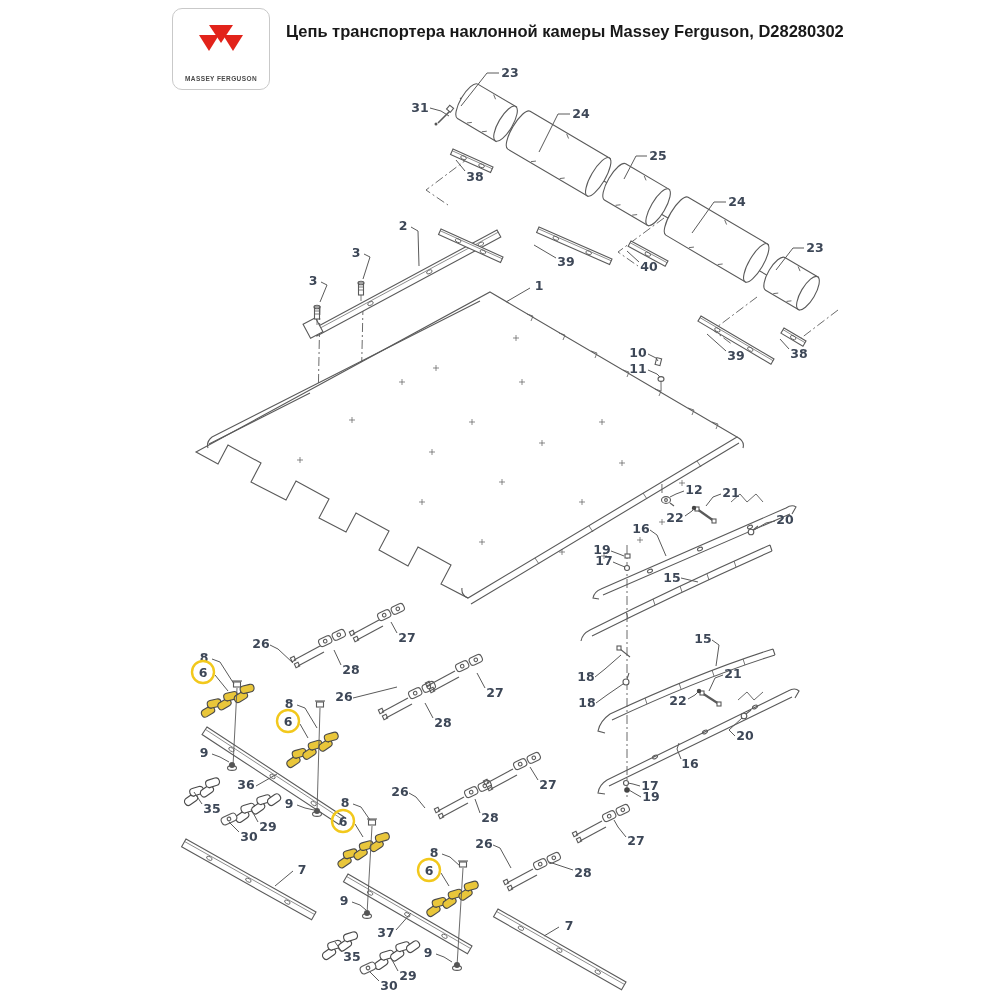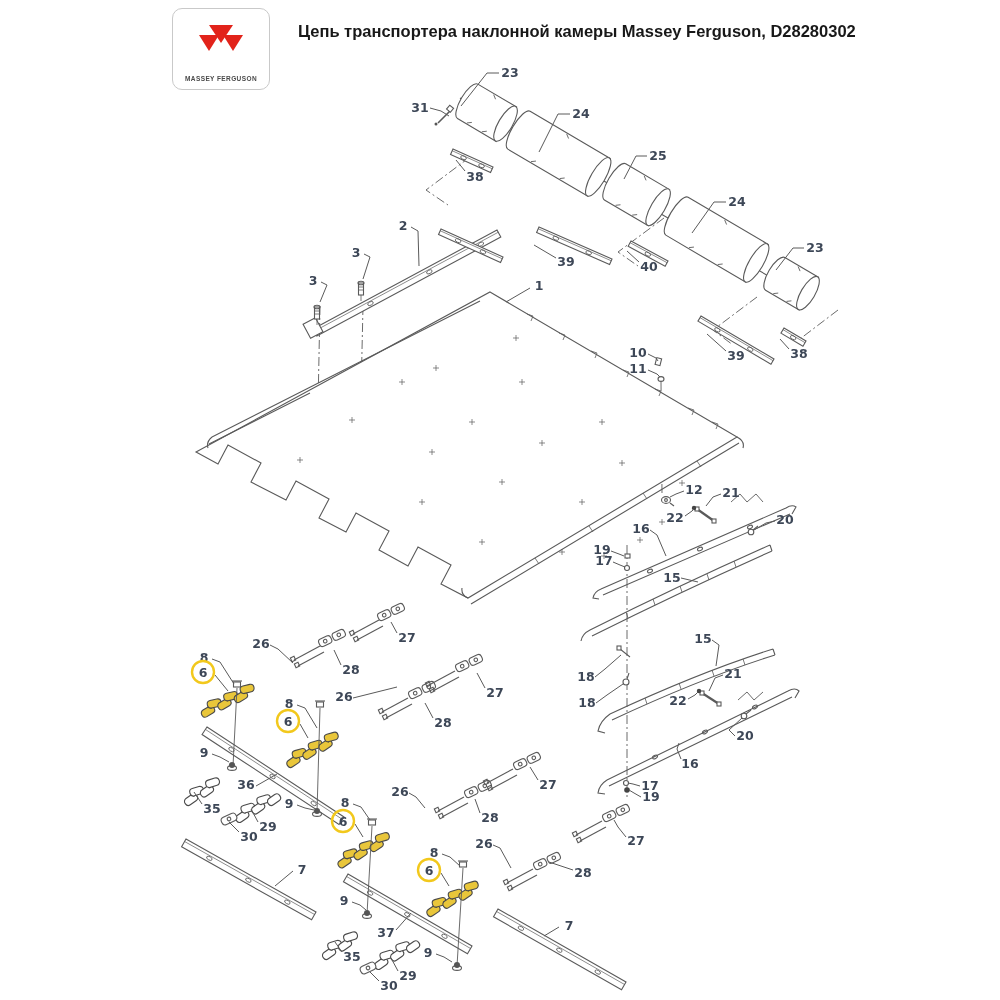--- a/index.html
+++ b/index.html
@@ -3,21 +3,21 @@
 <meta charset="utf-8">
 <style>
   html,body{margin:0;padding:0;background:#fff;}
   #page{position:relative;width:1000px;height:1000px;background:#fff;overflow:hidden;
         font-family:"Liberation Sans",sans-serif;}
   #header{position:absolute;left:0;top:0;width:1000px;height:100px;}
   #logo-box{position:absolute;left:172px;top:8px;width:96px;height:80px;border:1.5px solid #c9c9c9;
             border-radius:10px;background:#fff;display:flex;flex-direction:column;align-items:center;justify-content:flex-end;}
   #logo-caption{font-size:6.5px;font-weight:bold;color:#4a4a4a;letter-spacing:.4px;margin-bottom:7px;white-space:nowrap;}
   #logo-art{position:absolute;left:0;top:4px;width:96px;height:58px;}
-  #page-title{position:absolute;left:286px;top:22px;width:690px;font-size:16.5px;font-weight:bold;color:#181818;margin-left:12px;}
+  #page-title{position:absolute;left:286px;top:22px;width:690px;font-size:16.5px;font-weight:bold;color:#181818;}
   #diagram{position:absolute;left:0;top:0;width:1000px;height:1000px;}
   text.plabel{font-family:"DejaVu Sans","Liberation Sans",sans-serif;font-weight:bold;font-size:12.5px;}
 </style>
 <title>Цепь транспортера наклонной камеры Massey Ferguson, D28280302</title></head>
 <body>
 
 <div id="page">
   <div id="header">
     <div id="logo-box">
       <svg id="logo-art" viewBox="0 0 96 58">

